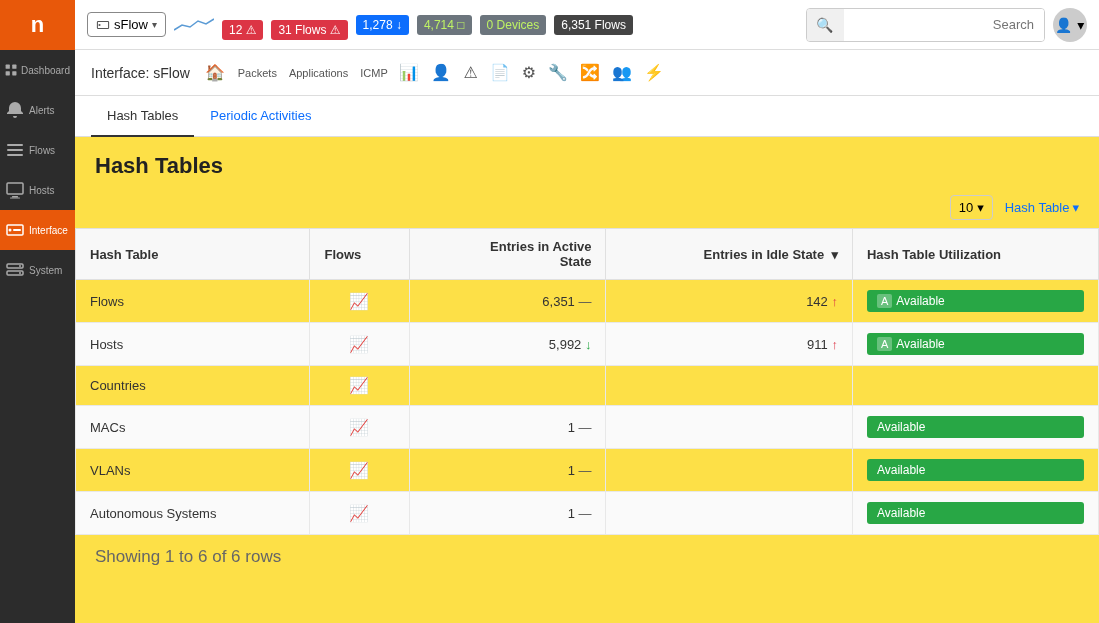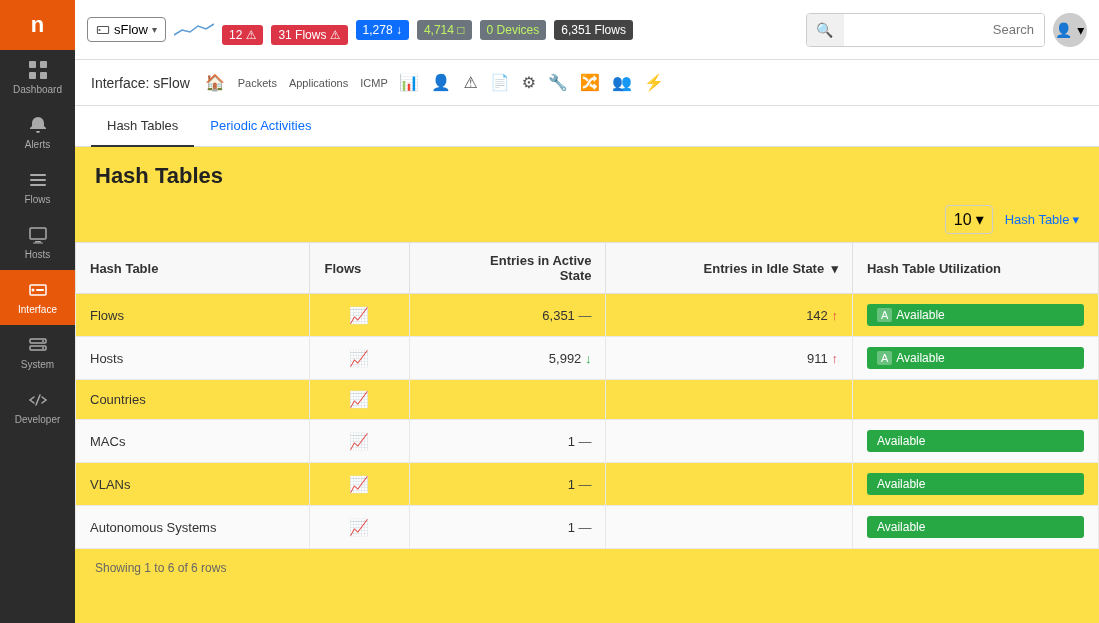--- a/index.html
+++ b/index.html
@@ -24,21 +24,21 @@
       align-items: center;
       justify-content: center;
       font-size: 22px;
       font-weight: bold;
       color: white;
       flex-shrink: 0;
     }
     .sidebar-item {
       width: 100%;
       display: flex;
-      flex-direction: column;
+      flex-direction: row;
       align-items: center;
       padding: 10px 5px;
       color: #aaa;
       cursor: pointer;
       font-size: 11px;
       gap: 4px;
     }
     .sidebar-item.active { background: #e8580a; color: #fff; }
     .sidebar-item svg { width: 20px; height: 20px; }
     .sidebar-item .label { font-size: 10px; }
@@ -46,21 +46,21 @@
     
     .main { flex: 1; display: flex; flex-direction: column; overflow: hidden; }
 
     
     .topbar {
       background: #fff;
       border-bottom: 1px solid #ddd;
       display: flex;
       align-items: center;
       padding: 16px 12px;
-      height: 60px;
+      height: 50px;
       gap: 8px;
       flex-shrink: 0;
     }
     .sflow-selector {
       border: 1.5px solid #888;
       border-radius: 4px;
       padding: 4px 8px;
       display: flex;
       align-items: center;
       gap: 4px;
@@ -200,21 +200,21 @@
       gap: 12px;
     }
     .per-page-select {
       display: flex;
       align-items: center;
       gap: 4px;
       border: 1px solid #ccc;
       border-radius: 4px;
       padding: 4px 8px;
       cursor: pointer;
-      font-size: 16px;
+      font-size: 13px;
     }
     .hash-table-btn {
       color: #0d6efd;
       cursor: pointer;
       font-size: 13px;
       display: flex;
       align-items: center;
       gap: 3px;
     }
 
@@ -266,21 +266,21 @@
     .available-bar .a-badge {
       background: rgba(255,255,255,0.3);
       padding: 1px 4px;
       border-radius: 2px;
       font-size: 11px;
     }
 
     .footer-text {
       padding: 12px 20px;
       color: #666;
-      font-size: 12px;
+      font-size: 17px;
     }
 
     
     .sparkline-svg {
       width: 40px;
       height: 20px;
     }
   </style>
 </head>
 <body>
@@ -338,28 +338,20 @@
     <svg viewBox="0 0 20 20" fill="currentColor">
       <rect x="2" y="4" width="16" height="4" rx="1" fill="none" stroke="currentColor" stroke-width="1.5"></rect>
       <rect x="2" y="11" width="16" height="4" rx="1" fill="none" stroke="currentColor" stroke-width="1.5"></rect>
       <circle cx="15" cy="6" r="1"></circle>
         <circle cx="15" cy="13" r="1"></circle>
     </svg>
     <span class="label">System</span>
   </div>
 
 
-  <div class="sidebar-item">
-    <svg viewBox="0 0 20 20" fill="currentColor">
-      <polyline points="6,7 2,10 6,13" fill="none" stroke="currentColor" stroke-width="1.5" stroke-linecap="round"></polyline>
-      <polyline points="14,7 18,10 14,13" fill="none" stroke="currentColor" stroke-width="1.5" stroke-linecap="round"></polyline>
-      <line x1="12" y1="5" x2="8" y2="15" stroke="currentColor" stroke-width="1.5" stroke-linecap="round"></line>
-    </svg>
-    <span class="label">Developer</span>
-  </div>
 </nav>
 
 <div class="main">
 
   <div class="topbar">
     <div class="sflow-selector">
       <svg width="14" height="14" viewBox="0 0 20 20" fill="#555">
         <rect x="2" y="5" width="16" height="10" rx="1" fill="none" stroke="#555" stroke-width="1.5"></rect>
         <circle cx="5" cy="10" r="1.5"></circle>
       </svg>

